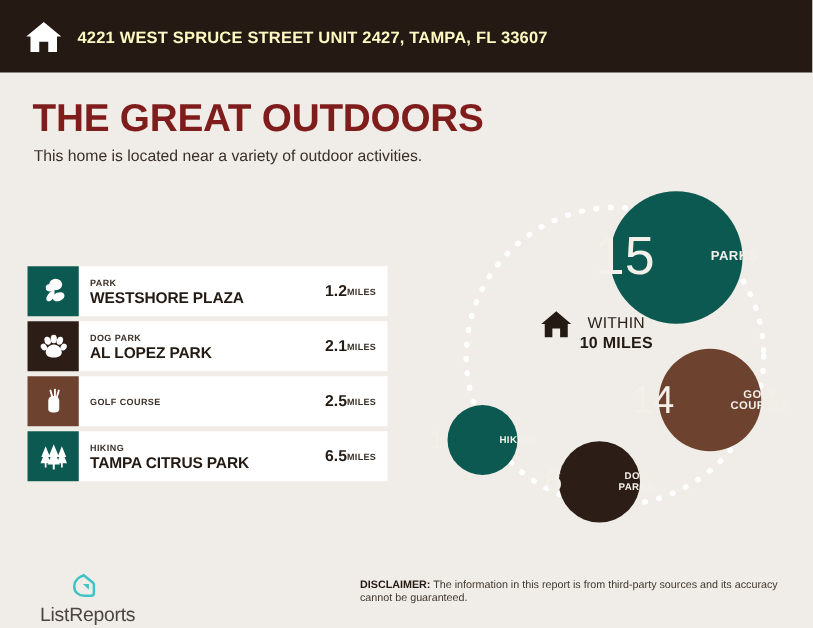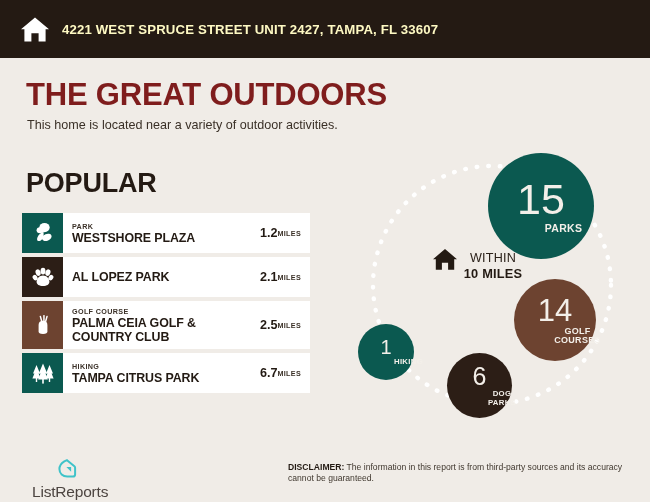--- a/index.html
+++ b/index.html
@@ -134,40 +134,40 @@
   
   .diagram {
     position: absolute;
     left: 340px; top: 150px;
     width: 310px; height: 290px;
   }
   .diagram svg { position: absolute; left: 0; top: 0; }
   .bubble {
     position: absolute;
     border-radius: 50%;
-    display: flex; flex-direction: column;
+    display: flex; flex-direction: row;
     align-items: center; justify-content: center;
     color: #f3efe9;
     text-align: center;
   }
   .bubble-num {
     font-weight: 400;
     line-height: 1;
   }
   .bubble-lab {
     font-weight: 600;
     letter-spacing: 0.3px;
     line-height: 1.05;
     padding-left: 45px;
   }
   .b-parks   { left: 148px; top: 3px;   width: 106px; height: 106px; background: #0b5950; }
   .b-parks .bubble-num { font-size: 43px; margin-bottom: 2px; }
   .b-parks .bubble-lab { font-size: 10.5px; }
 
-  .b-golf    { left: 174px; top: 129px; width: 82px;  height: 82px;  background: #6d4330; }
+  .b-golf    { left: 187px; top: 129px; width: 82px;  height: 82px;  background: #6d4330; }
   .b-golf .bubble-num { font-size: 31px; margin-bottom: 1px; }
   .b-golf .bubble-lab { font-size: 9px; }
 
   .b-dog     { left: 107px; top: 203px; width: 65px;  height: 65px;  background: #2c1e16; }
   .b-dog .bubble-num { font-size: 25px; margin-bottom: 1px; }
   .b-dog .bubble-lab { font-size: 7.8px; }
 
   .b-hiking  { left: 18px;  top: 174px; width: 56px;  height: 56px;  background: #0b5950; }
   .b-hiking .bubble-num { font-size: 20px; margin-bottom: 1px; }
   .b-hiking .bubble-lab { font-size: 7.8px; }
@@ -219,21 +219,20 @@
         <path fill="#ffffff" d="M15 1.5 L29 13.2 L25.6 13.2 L25.6 25.5 L18.6 25.5 L18.6 17.3 L11.4 17.3 L11.4 25.5 L4.4 25.5 L4.4 13.2 L1 13.2 Z"></path>
       </svg>
     </span>
     <span class="header-address">4221 WEST SPRUCE STREET UNIT 2427, TAMPA, FL 33607</span>
   </div>
 
 
   <div class="title">THE GREAT OUTDOORS</div>
   <div class="subtitle">This home is located near a variety of outdoor activities.</div>
 
-  <div class="popular-heading">POPULAR</div>
 
   <div class="popular-list">
 
     <div class="row">
       <div class="row-icon" style="background:#0b5950">
         <svg width="24" height="24" viewBox="0 0 24 24">
           <g fill="#ffffff">
             <ellipse cx="13.5" cy="6.6" rx="5.2" ry="4.6"></ellipse>
             <ellipse cx="9" cy="9.2" rx="3.4" ry="3"></ellipse>
             <path d="M12.6 10.2 C9.5 12.4 7.6 13.6 6.4 16.4 C5.4 18.8 6.6 20.4 8.6 20 C10.6 19.6 11.2 17.6 12.6 16.2 Z"></path>
@@ -258,20 +257,21 @@
             <ellipse cx="7.1" cy="7.6" rx="2.5" ry="3.3" transform="rotate(-18 7.1 7.6)"></ellipse>
             <ellipse cx="12" cy="6.1" rx="2.5" ry="3.4"></ellipse>
             <ellipse cx="16.9" cy="7.6" rx="2.5" ry="3.3" transform="rotate(18 16.9 7.6)"></ellipse>
             <ellipse cx="19.9" cy="12.6" rx="2.3" ry="2.9" transform="rotate(32 19.9 12.6)"></ellipse>
             <ellipse cx="4.1" cy="12.6" rx="2.3" ry="2.9" transform="rotate(-32 4.1 12.6)"></ellipse>
             <path d="M12 10.6 C15.6 10.6 18.4 13.6 18.4 16.8 C18.4 19.6 15.9 21 12 21 C8.1 21 5.6 19.6 5.6 16.8 C5.6 13.6 8.4 10.6 12 10.6 Z"></path>
           </g>
         </svg>
       </div>
       <div class="row-body">
+        <div class="row-cat">DOG PARK</div>
         <div class="row-name">AL LOPEZ PARK</div>
       </div>
       <div class="row-dist">
         <div class="row-dist-num">2.1</div>
         <div class="row-dist-unit">MILES</div>
       </div>
     </div>
 
     <div class="row">
       <div class="row-icon" style="background:#6d4330">
@@ -279,21 +279,20 @@
           <g fill="#ffffff">
             <path d="M7.6 12 C7.6 9.2 9.4 7.8 12 7.8 C14.6 7.8 16.4 9.2 16.4 12 L16.4 18.2 C16.4 20 15.2 21 12 21 C8.8 21 7.6 20 7.6 18.2 Z"></path>
             <rect x="9.3" y="2.6" width="1.5" height="6.4" rx="0.7" transform="rotate(-16 10 5.8)"></rect>
             <rect x="12.2" y="1.9" width="1.5" height="7" rx="0.7"></rect>
             <rect x="14.6" y="2.6" width="1.5" height="6.4" rx="0.7" transform="rotate(16 15.3 5.8)"></rect>
           </g>
         </svg>
       </div>
       <div class="row-body">
         <div class="row-cat">GOLF COURSE</div>
-        <div class="row-name">PALMA CEIA GOLF &amp; COUNTRY CLUB</div>
       </div>
       <div class="row-dist">
         <div class="row-dist-num">2.5</div>
         <div class="row-dist-unit">MILES</div>
       </div>
     </div>
 
     <div class="row">
       <div class="row-icon" style="background:#0b5950">
         <svg width="26" height="22" viewBox="0 0 26 22">
@@ -305,21 +304,21 @@
             <path d="M13 1.4 L17.2 11.6 L15.5 11.6 L17.9 17.6 L8.1 17.6 L10.5 11.6 L8.8 11.6 Z"></path>
             <rect x="12.2" y="17" width="1.6" height="4.6"></rect>
           </g>
         </svg>
       </div>
       <div class="row-body">
         <div class="row-cat">HIKING</div>
         <div class="row-name">TAMPA CITRUS PARK</div>
       </div>
       <div class="row-dist">
-        <div class="row-dist-num">6.7</div>
+        <div class="row-dist-num">6.5</div>
         <div class="row-dist-unit">MILES</div>
       </div>
     </div>
 
   </div>
 
   <div class="diagram">
 
     <svg width="310" height="290">
       <circle cx="152" cy="135" r="119" fill="none" stroke="#ffffff" stroke-width="4.4" stroke-linecap="round" stroke-dasharray="0.6 11"></circle>

